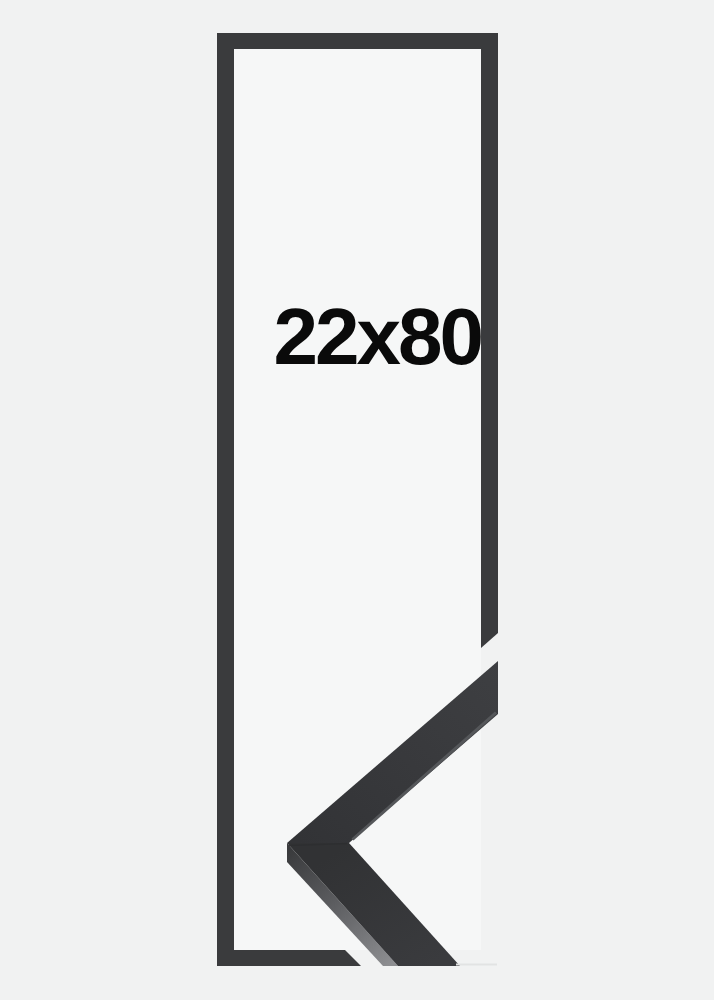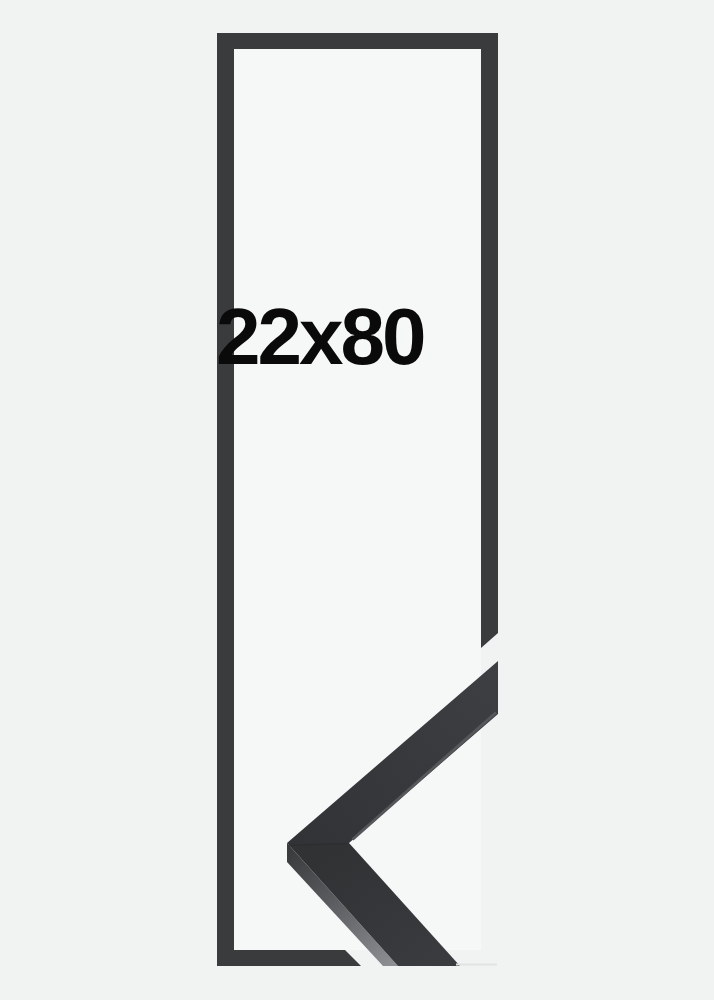--- a/index.html
+++ b/index.html
@@ -20,29 +20,29 @@
   .stage svg {
     position: absolute;
     left: 0;
     top: 0;
     display: block;
   }
   .frame-interior { fill: var(--frame-interior, #f6f7f7); }
   .frame-bar     { fill: var(--frame-dark, #3a3b3d); }
   .size-label {
     position: absolute;
-    left: 216px;
+    left: 234px;
     width: 247px;
     top: 297px;
     height: 80px;
     font-size: 80px;
     line-height: 80px;
     font-weight: 700;
     letter-spacing: -3px;
-    text-align: left;
+    text-align: right;
     color: var(--label-text, #0a0a0a);
     white-space: nowrap;
     user-select: none;
   }
 </style>
 </head>
 <body>
 
 <div class="stage">
 

